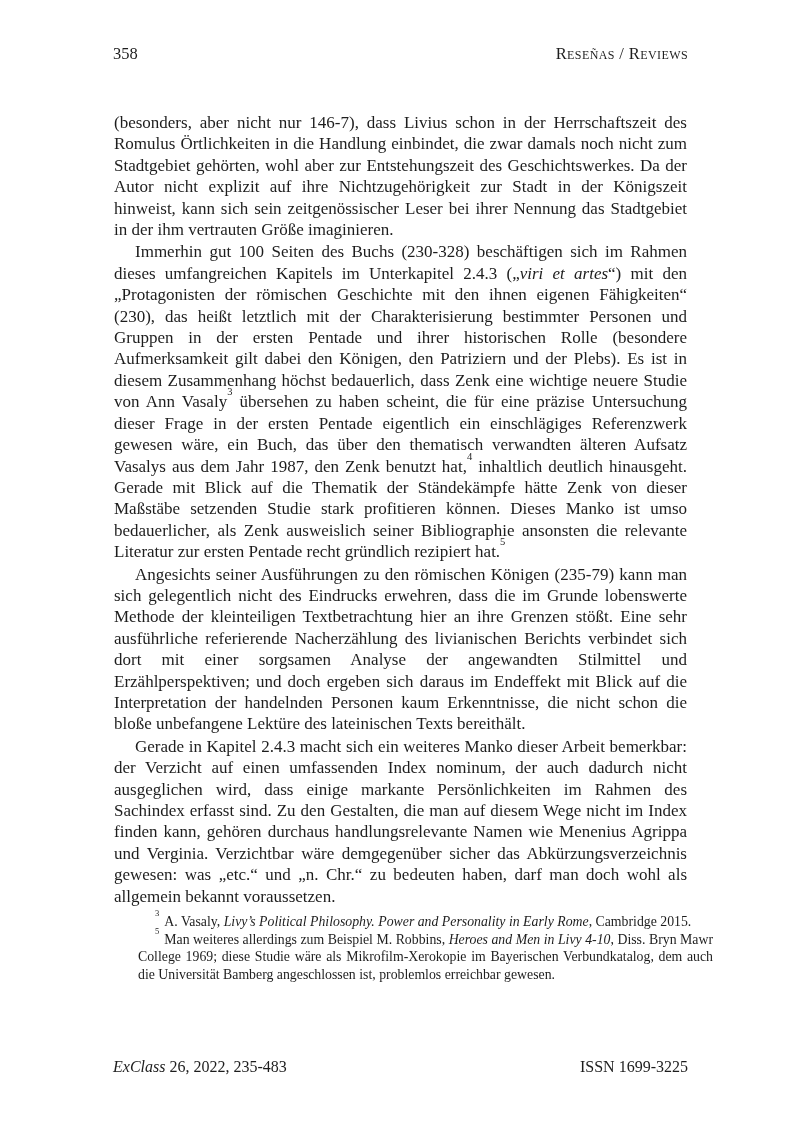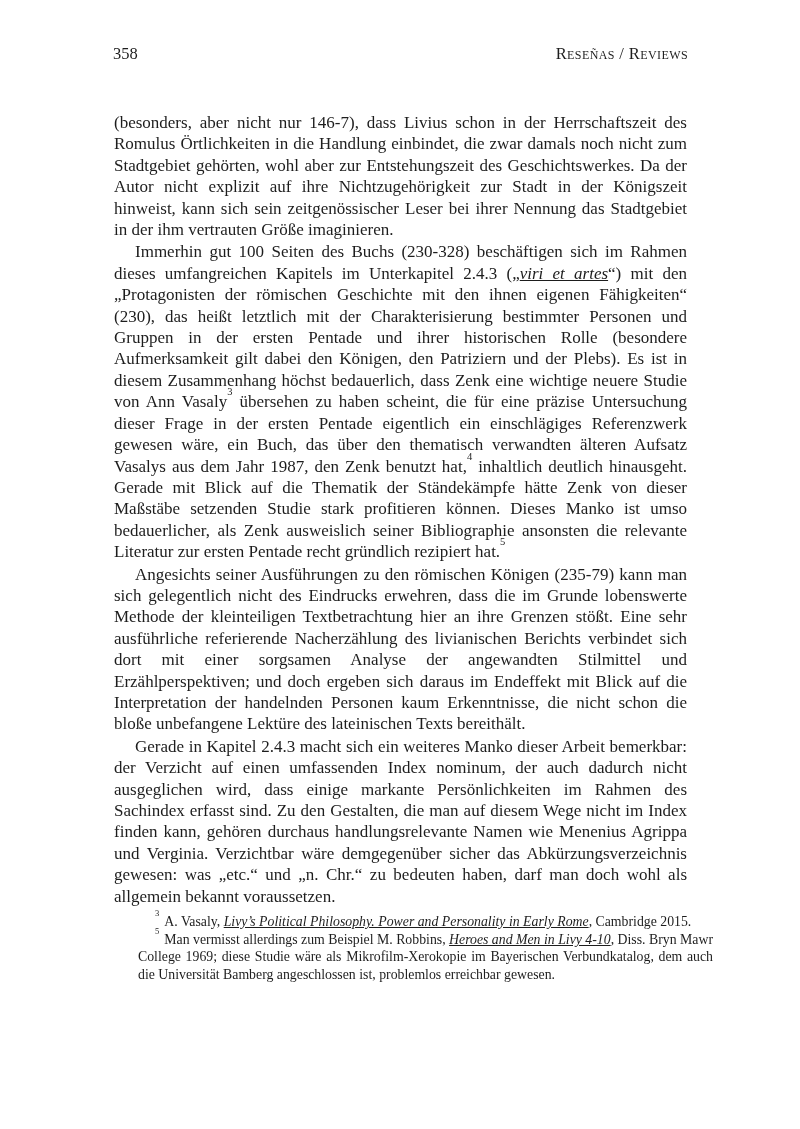--- a/index.html
+++ b/index.html
@@ -49,21 +49,21 @@
   }
   .body-text p { margin: 1px; }
   .body-text p.indent { text-indent: 21px; }
 
   sup.note-ref, sup.fn-num {
     font-size: 62%;
     line-height: 0;
     position: relative;
     top: -0.5em;
   }
-  .italic { font-style: italic; text-decoration: underline; }
+  .italic { font-style: italic; }
 
   
   .footnotes {
     position: absolute;
     top: 913px;
     left: 113px;
     width: 575px;
     font-size: 13.8px;
     line-height: 17.7px;
     text-align: justify;
@@ -98,17 +98,21 @@
 
   <div class="body-text">
     <p><span>(besonders, aber nicht nur 146-7), dass Livius schon in der Herrschaftszeit des Romulus Örtlichkeiten in die Handlung einbindet, die zwar damals noch nicht zum Stadtgebiet gehörten, wohl aber zur Entstehungszeit des Geschichtswerkes. Da der Autor nicht explizit auf ihre Nichtzugehörigkeit zur Stadt in der Königszeit hinweist, kann sich sein zeitgenössischer Leser bei ihrer Nennung das Stadtgebiet in der ihm vertrauten Größe imaginieren.</span></p>
     <p class="indent"><span>Immerhin gut 100 Seiten des Buchs (230-328) beschäftigen sich im Rahmen dieses umfangreichen Kapitels im Unterkapitel 2.4.3 („</span><span class="italic">viri et artes</span><span>“) mit den „Protagonisten der römischen Geschichte mit den ihnen eigenen Fähigkeiten“ (230), das heißt letztlich mit der Charakterisierung bestimmter Personen und Gruppen in der ersten Pentade und ihrer historischen Rolle (besondere Aufmerksamkeit gilt dabei den Königen, den Patriziern und der Plebs). Es ist in diesem Zusammenhang höchst bedauerlich, dass Zenk eine wichtige neuere Studie von Ann Vasaly</span><sup class="note-ref">3</sup><span> übersehen zu haben scheint, die für eine präzise Untersuchung dieser Frage in der ersten Pentade eigentlich ein einschlägiges Referenzwerk gewesen wäre, ein Buch, das über den thematisch verwandten älteren Aufsatz Vasalys aus dem Jahr 1987, den Zenk benutzt hat,</span><sup class="note-ref">4</sup><span> inhaltlich deutlich hinausgeht. Gerade mit Blick auf die Thematik der Ständekämpfe hätte Zenk von dieser Maßstäbe setzenden Studie stark profitieren können. Dieses Manko ist umso bedauerlicher, als Zenk ausweislich seiner Bibliographie ansonsten die relevante Literatur zur ersten Pentade recht gründlich rezipiert hat.</span><sup class="note-ref">5</sup></p>
     <p class="indent"><span>Angesichts seiner Ausführungen zu den römischen Königen (235-79) kann man sich gelegentlich nicht des Eindrucks erwehren, dass die im Grunde lobenswerte Methode der kleinteiligen Textbetrachtung hier an ihre Grenzen stößt. Eine sehr ausführliche referierende Nacherzählung des livianischen Berichts verbindet sich dort mit einer sorgsamen Analyse der angewandten Stilmittel und Erzählperspektiven; und doch ergeben sich daraus im Endeffekt mit Blick auf die Interpretation der handelnden Personen kaum Erkenntnisse, die nicht schon die bloße unbefangene Lektüre des lateinischen Texts bereithält.</span></p>
     <p class="indent"><span>Gerade in Kapitel 2.4.3 macht sich ein weiteres Manko dieser Arbeit bemerkbar: der Verzicht auf einen umfassenden Index nominum, der auch dadurch nicht ausgeglichen wird, dass einige markante Persönlichkeiten im Rahmen des Sachindex erfasst sind. Zu den Gestalten, die man auf diesem Wege nicht im Index finden kann, gehören durchaus handlungsrelevante Namen wie Menenius Agrippa und Verginia. Verzichtbar wäre demgegenüber sicher das Abkürzungsverzeichnis gewesen: was „etc.“ und „n. Chr.“ zu bedeuten haben, darf man doch wohl als allgemein bekannt voraussetzen.</span></p>
   </div>
 
   <div class="footnotes">
     <p class="footnote"><sup class="fn-num">3</sup><span><span>A. Vasaly, </span><span class="italic">Livy’s Political Philosophy. Power and Personality in Early Rome</span><span>, Cambridge 2015.</span></span></p>
-    <p class="footnote"><sup class="fn-num">5</sup><span><span>Man vermisst allerdings zum Beispiel M. Robbins, </span><span class="italic">Heroes and Men in Livy 4-10</span><span>, Diss. Bryn Mawr College 1969; diese Studie wäre als Mikrofilm-Xerokopie im Bayerischen Verbundkatalog, dem auch die Universität Bamberg angeschlossen ist, problemlos erreichbar gewesen.</span></span></p>
+    <p class="footnote"><sup class="fn-num">5</sup><span><span>Man weiteres allerdings zum Beispiel M. Robbins, </span><span class="italic">Heroes and Men in Livy 4-10</span><span>, Diss. Bryn Mawr College 1969; diese Studie wäre als Mikrofilm-Xerokopie im Bayerischen Verbundkatalog, dem auch die Universität Bamberg angeschlossen ist, problemlos erreichbar gewesen.</span></span></p>
   </div>
 
+  <div class="footer">
+    <span><span class="italic">ExClass</span><span> 26, 2022, 235-483</span></span>
+    <span>ISSN 1699-3225</span>
+  </div>
 
 </div>
 
 </body></html>

